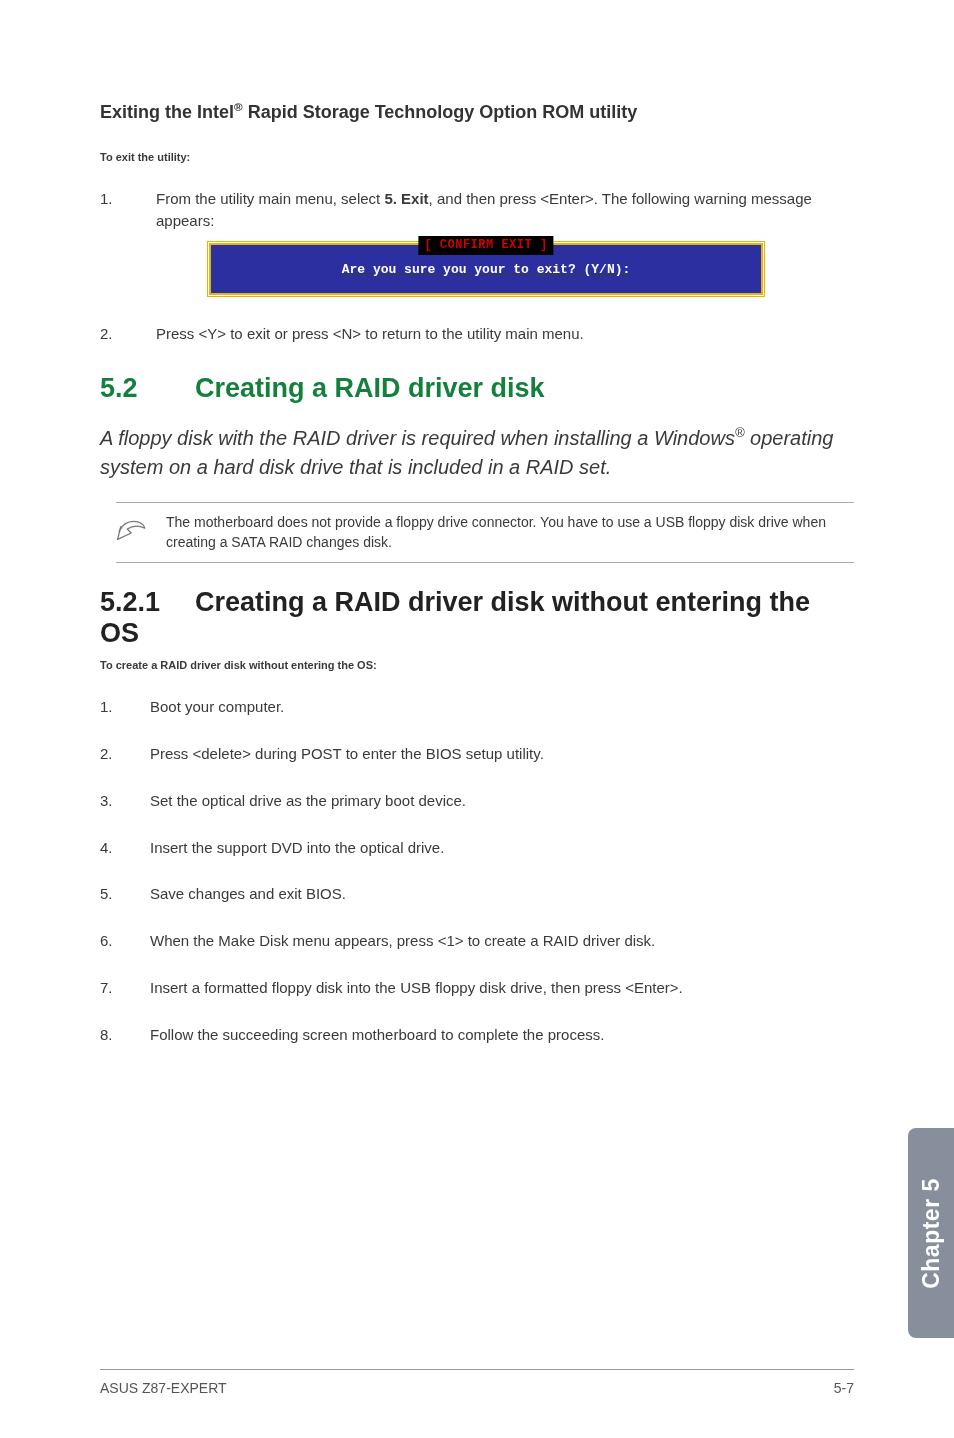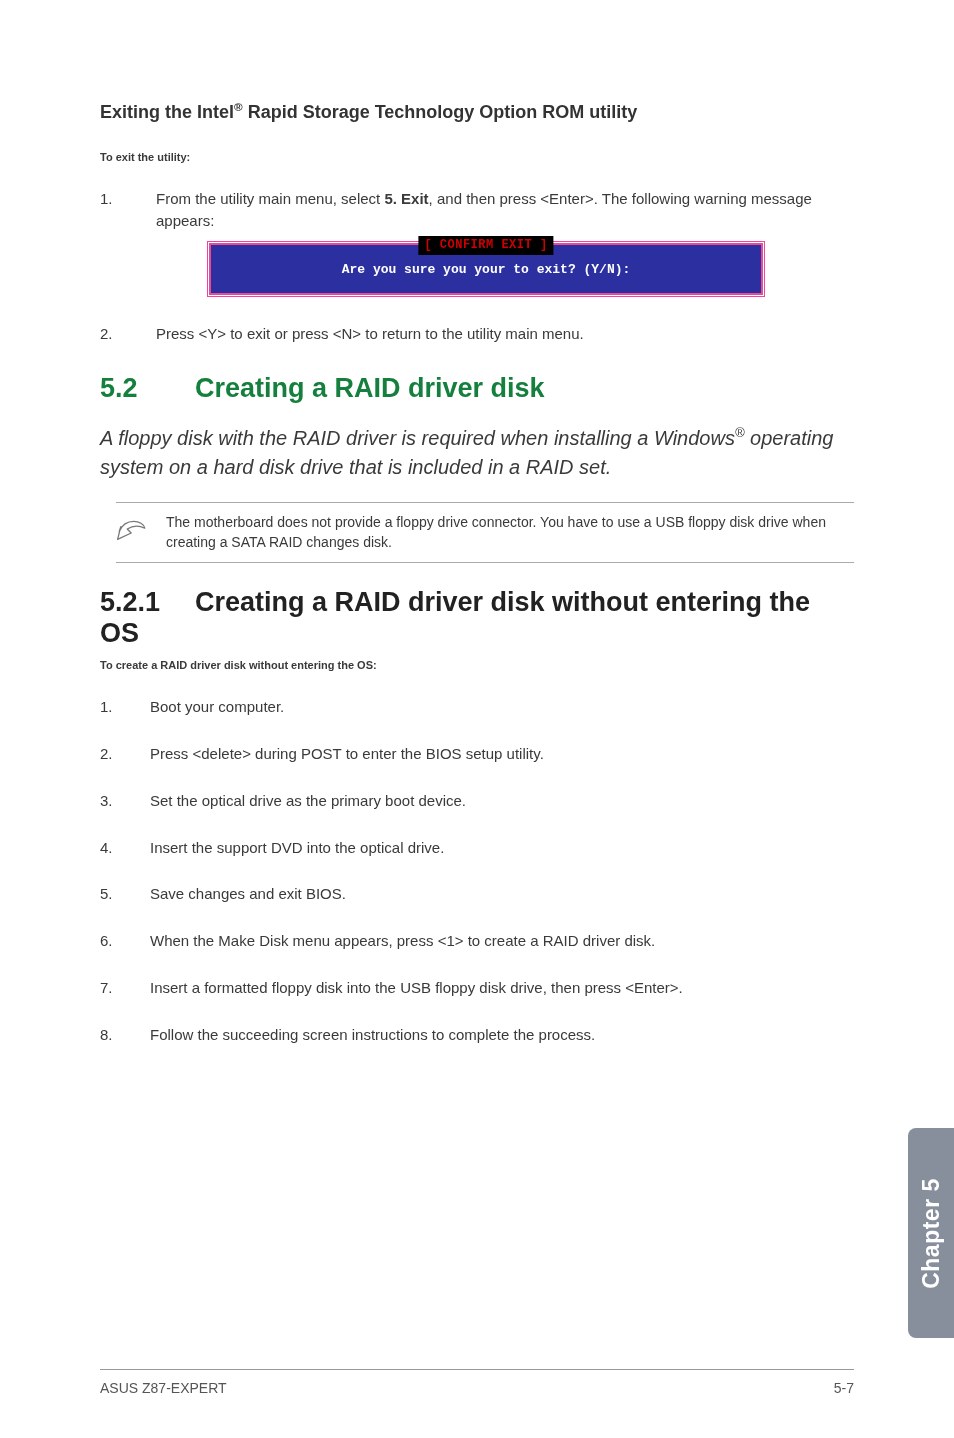--- a/index.html
+++ b/index.html
@@ -44,22 +44,23 @@
     left: 0;
     top: 0;
   }
   ol.steps.wide > li { padding-left: 56px; }
   .dialog-wrap {
     margin: 8px 0 20px 50px;
     width: 560px;
   }
   .dialog-outer {
     border: 3px double #fff;
-    background: #ec4899;
+    background: #eab308;
     padding: 2px;
+    text-decoration: underline;
   }
   .dialog-inner {
     background: #2b2fa0;
     text-align: center;
     position: relative;
     padding: 10px 0 14px 0;
   }
   .dialog-title-bar {
     position: absolute;
     top: -9px;
@@ -204,21 +205,21 @@
 <div class="body-bold">To create a RAID driver disk without entering the OS:</div>
 
 <ol class="steps">
   <li><span>Boot your computer.</span></li>
   <li><span>Press &lt;delete&gt; during POST to enter the BIOS setup utility.</span></li>
   <li><span>Set the optical drive as the primary boot device.</span></li>
   <li><span>Insert the support DVD into the optical drive.</span></li>
   <li><span>Save changes and exit BIOS.</span></li>
   <li><span>When the Make Disk menu appears, press &lt;1&gt; to create a RAID driver disk.</span></li>
   <li><span>Insert a formatted floppy disk into the USB floppy disk drive, then press &lt;Enter&gt;.</span></li>
-  <li><span>Follow the succeeding screen instructions to complete the process.</span></li>
+  <li><span>Follow the succeeding screen motherboard to complete the process.</span></li>
 </ol>
 
 <div class="side-tab">
   <span>Chapter 5</span>
 </div>
 
 <div class="footer">
   <span>ASUS Z87-EXPERT</span>
   <span>5-7</span>
 </div>

